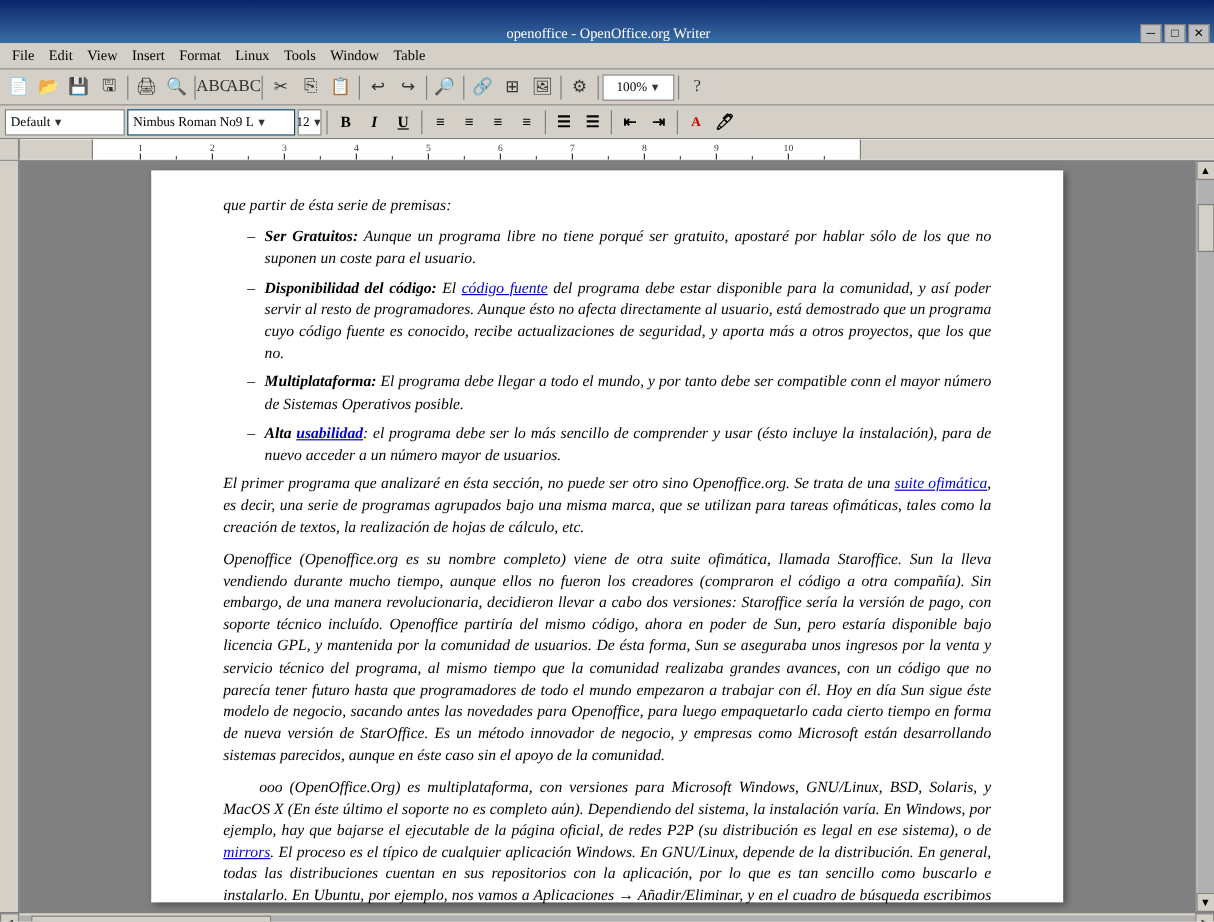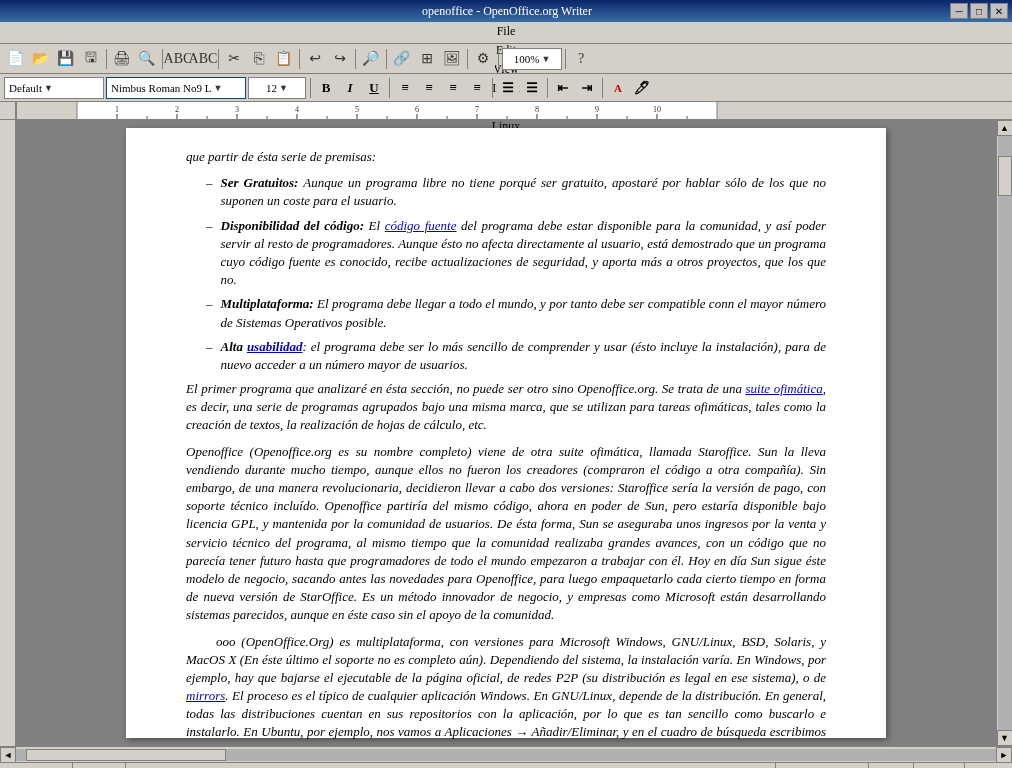--- a/index.html
+++ b/index.html
@@ -3,23 +3,23 @@
   <meta charset="utf-8">
   <style>
     * { margin: 0; padding: 0; box-sizing: border-box; }
     body { font-family: 'Times New Roman', serif; font-size: 13px; background: #d4d0c8; overflow: hidden; width: 1012px; height: 768px; }
 
     
     .titlebar {
       background: linear-gradient(to bottom, #0a246a, #3a6ea5);
       color: white;
       font-size: 12px;
-      height: 22px;
-      display: flex;
-      align-items: center;
+      height: 36px;
+      display: flex;
+      align-items: flex-end;
       justify-content: space-between;
       padding: 0 4px;
       user-select: none;
     }
     .titlebar-title { flex: 1; text-align: center; font-size: 12px; }
     .titlebar-buttons { display: flex; gap: 2px; }
     .titlebar-btn {
       width: 18px; height: 16px;
       background: #c0c0c0;
       border: 1px solid #808080;
@@ -31,21 +31,20 @@
 
     
     .menubar {
       background: #d4d0c8;
       height: 22px;
       display: flex;
       align-items: center;
       padding: 0 4px;
       border-bottom: 1px solid #808080;
       font-size: 12px;
-      flex-direction: column;
     }
     .menu-item {
       padding: 2px 6px;
       cursor: pointer;
       color: #000;
     }
 
     
     .toolbar {
       background: #d4d0c8;
@@ -97,21 +96,21 @@
     .font-dropdown {
       width: 140px; height: 22px;
       background: white;
       border: 1px solid #0c4a6e;
       font-size: 11px;
       display: flex; align-items: center;
       padding: 0 4px;
       cursor: pointer;
     }
     .size-dropdown {
-      width: 58px; height: 22px;
+      width: 20px; height: 22px;
       background: white;
       border: 1px solid #808080;
       font-size: 11px;
       display: flex; align-items: center; justify-content: center;
       cursor: pointer;
     }
     .fmt-btn {
       width: 22px; height: 22px;
       background: #d4d0c8;
       border: 1px solid transparent;

